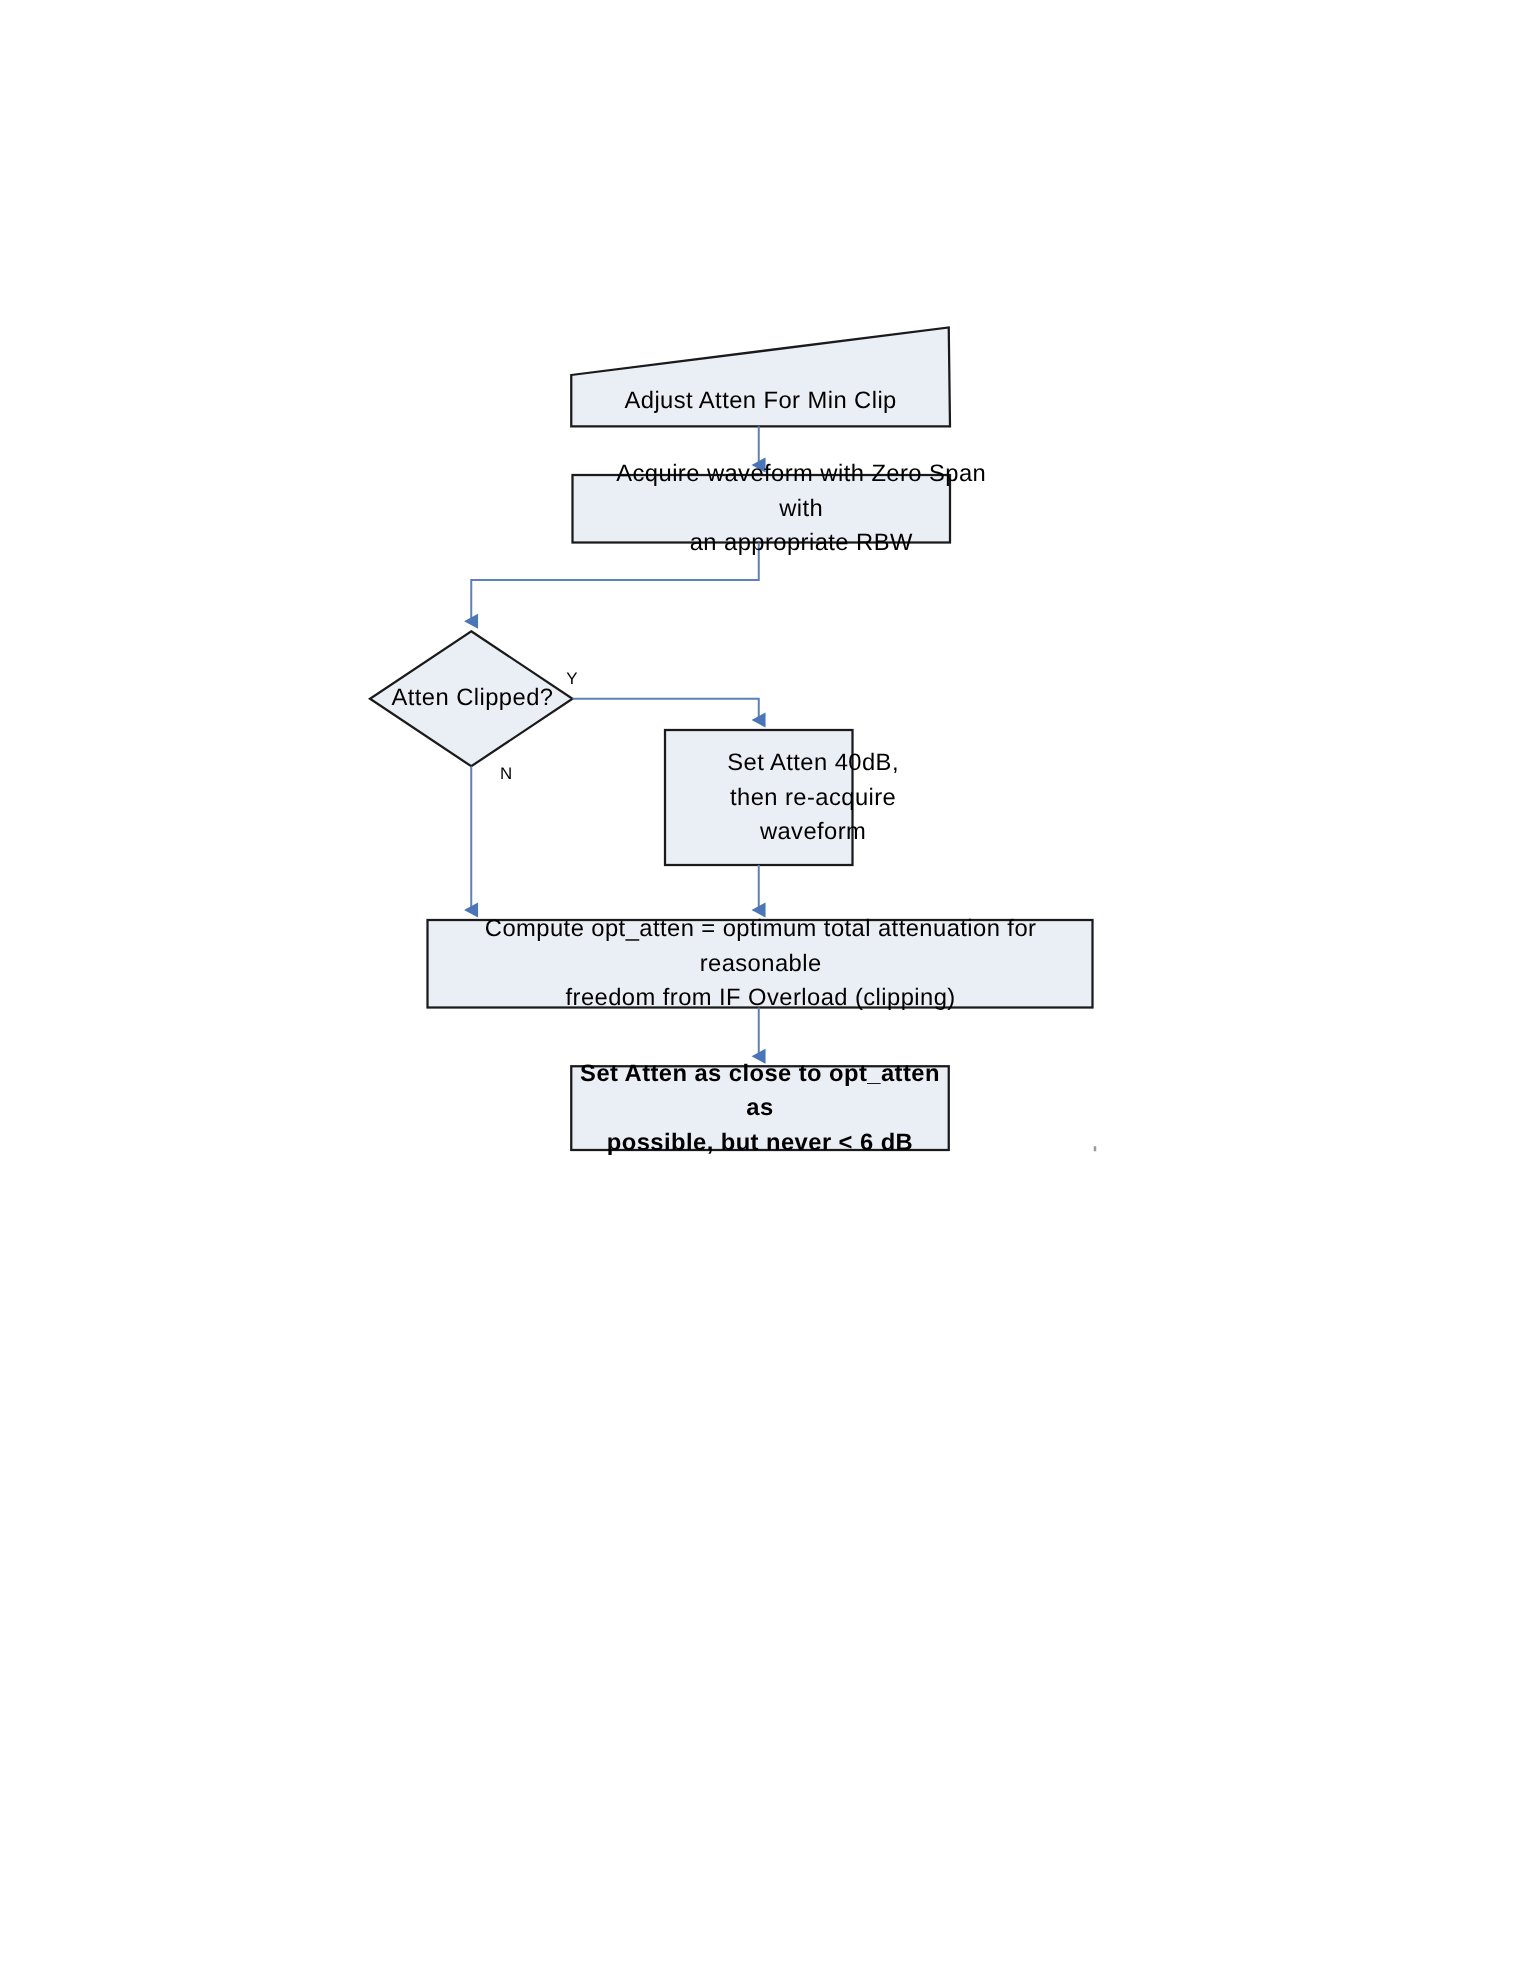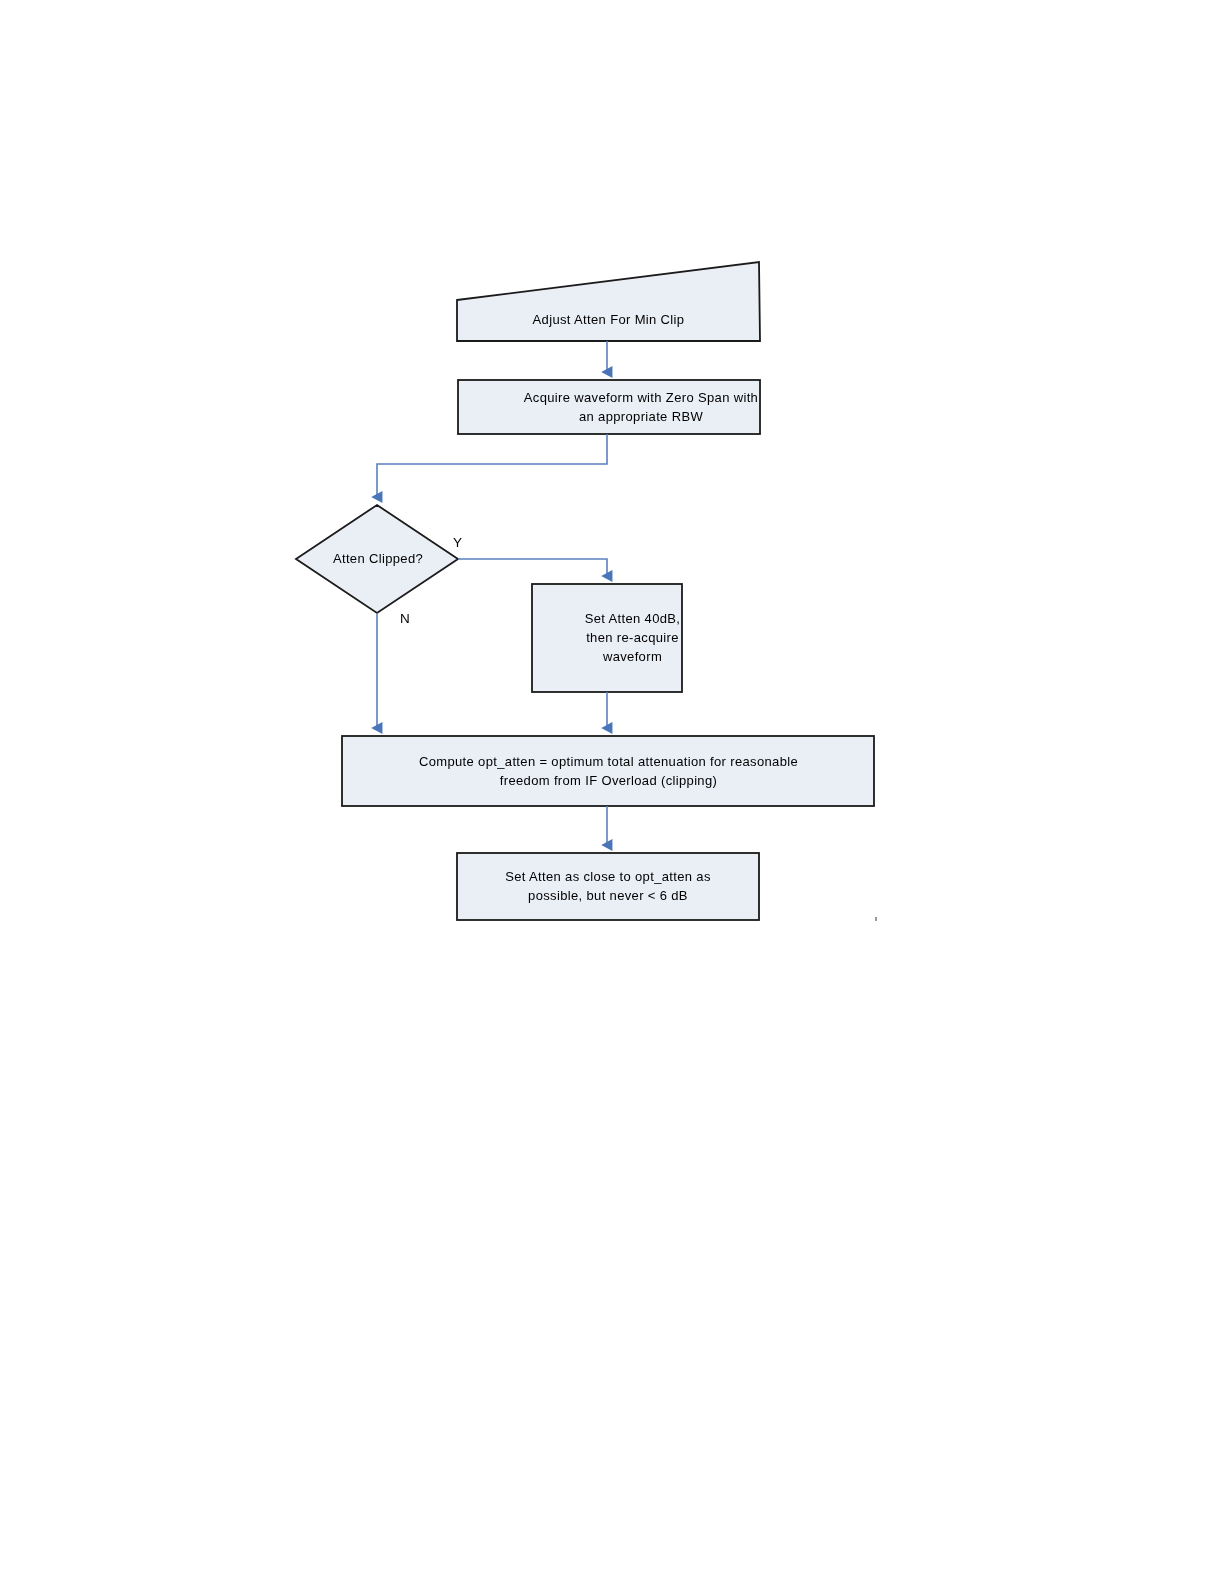--- a/index.html
+++ b/index.html
@@ -30,40 +30,40 @@
     height: 1584px;
   }
   .node-text {
     position: absolute;
     display: flex;
     align-items: center;
     justify-content: center;
     text-align: center;
     color: #000000;
     font-family: "Liberation Sans", sans-serif;
-    font-size: 13px;
+    font-size: 19px;
     line-height: 1.45;
     letter-spacing: 0.35px;
     pointer-events: none;
     white-space: pre-line;
   }
   .edge-label {
     position: absolute;
     color: #000000;
     font-family: "Liberation Sans", sans-serif;
     font-size: 13.5px;
     line-height: 1;
   }
   
   #txt-start     { left: 457px; top: 300px; width: 303px; height: 41px; }
   #txt-acquire   { left: 458px; top: 380px; width: 302px; height: 55px; margin-left: 32px; }
   #txt-decision  { left: 300px; top: 537px; width: 156px; height: 44px; }
-  #txt-setatten  { left: 543px; top: 585px; width: 179px; height: 107px; }
+  #txt-setatten  { left: 561px; top: 585px; width: 179px; height: 107px; }
   #txt-compute   { left: 343px; top: 737px; width: 531px; height: 69px; border-radius: 13px; }
-  #txt-final     { left: 458px; top: 854px; width: 300px; height: 66px; }
+  #txt-final     { left: 458px; top: 854px; width: 300px; height: 66px; font-weight: bold; }
 
   #lbl-yes { left: 453px; top: 536px; }
   #lbl-no  { left: 400px; top: 612px; }
 
   .artifact-dot {
     position: absolute;
     width: 2px;
     height: 4px;
     background: #9a9aa2;
   }

